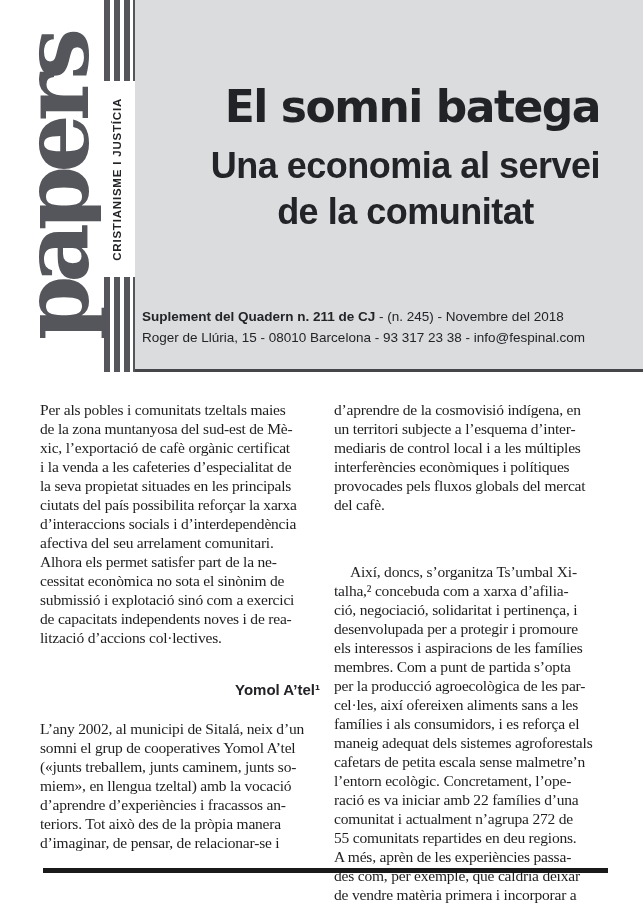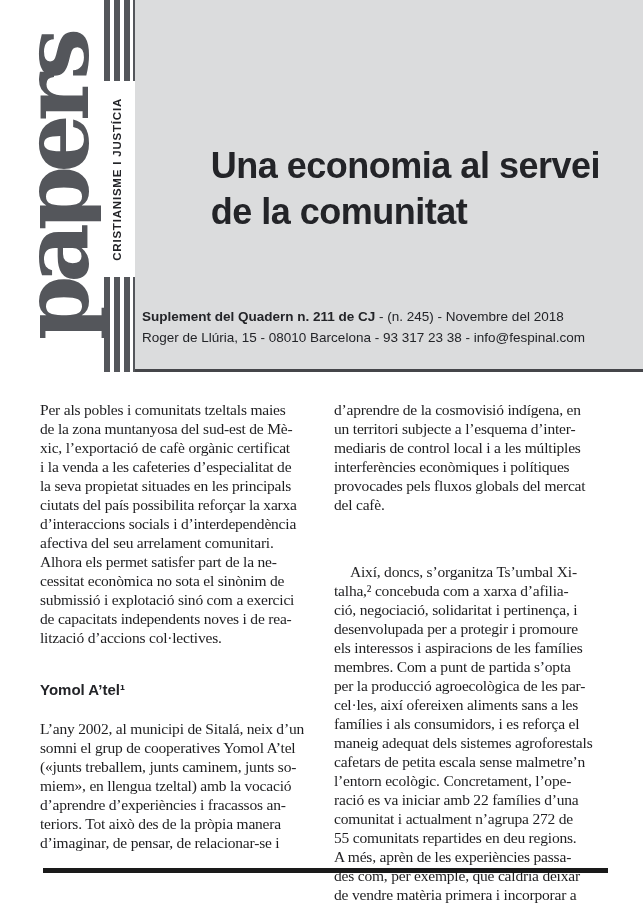--- a/index.html
+++ b/index.html
@@ -54,21 +54,21 @@
   .page-title {
     position:absolute; top:84px; right:43px;
     font-family:"DejaVu Sans", sans-serif; font-weight:bold;
     font-size:44px; line-height:46px; letter-spacing:-1.5px;
     color:#222326; white-space:pre; text-align:right;
   }
   .page-subtitle {
     position:absolute; top:143px; right:43px;
     font-family:"Liberation Sans", sans-serif; font-weight:bold;
     font-size:36px; line-height:46px; letter-spacing:-0.5px;
-    color:#232428; white-space:pre; text-align:left;
+    color:#232428; white-space:pre; text-align:center;
   }
   .pub-info {
     position:absolute; left:142px; top:306px;
     font-family:"Liberation Sans", sans-serif;
     font-size:13.5px; line-height:21px; color:#232428;
   }
   .pub-info .b { font-weight:bold;margin-top:32px; }
 
   
   .col {
@@ -78,20 +78,21 @@
     color:#1e1e20;
   }
   .col-left  { left:40px;  width:280px; }
   .col-right { left:334px; width:284px; }
   .lines { white-space:pre; }
   .section-heading {
     margin:34px 0 21px 0;
     font-family:"Liberation Sans", sans-serif; font-weight:bold;
     font-size:15px; line-height:17px; letter-spacing:0;
     color:#232428;
+    text-align:right;
   }
   .indent-first { text-indent:16px;margin-top:48px; }
 
   
   .bottom-rule {
     position:absolute; left:43px; top:868px; width:565px; height:5px;
     background:#1a1a1a;
   }
 </style>
 </head>
@@ -106,20 +107,21 @@
   <div class="stripe-block stripes-top"></div>
 
   <div class="org-wrap">
     <span>CRISTIANISME I JUSTÍCIA</span>
   </div>
 
   <div class="stripe-block stripes-bottom"></div>
 
   <div class="header-box"></div>
 
+  <div class="page-title">El somni batega</div>
 
   <div class="page-subtitle">Una economia al servei
 de la comunitat</div>
 
   <div class="pub-info">
     <div><span class="b">Suplement del Quadern n. 211 de CJ</span><span> - (n. 245) - Novembre del 2018</span></div>
     <div>Roger de Llúria, 15 - 08010 Barcelona - 93 317 23 38 - info@fespinal.com</div>
   </div>
 
   <div class="col col-left">

